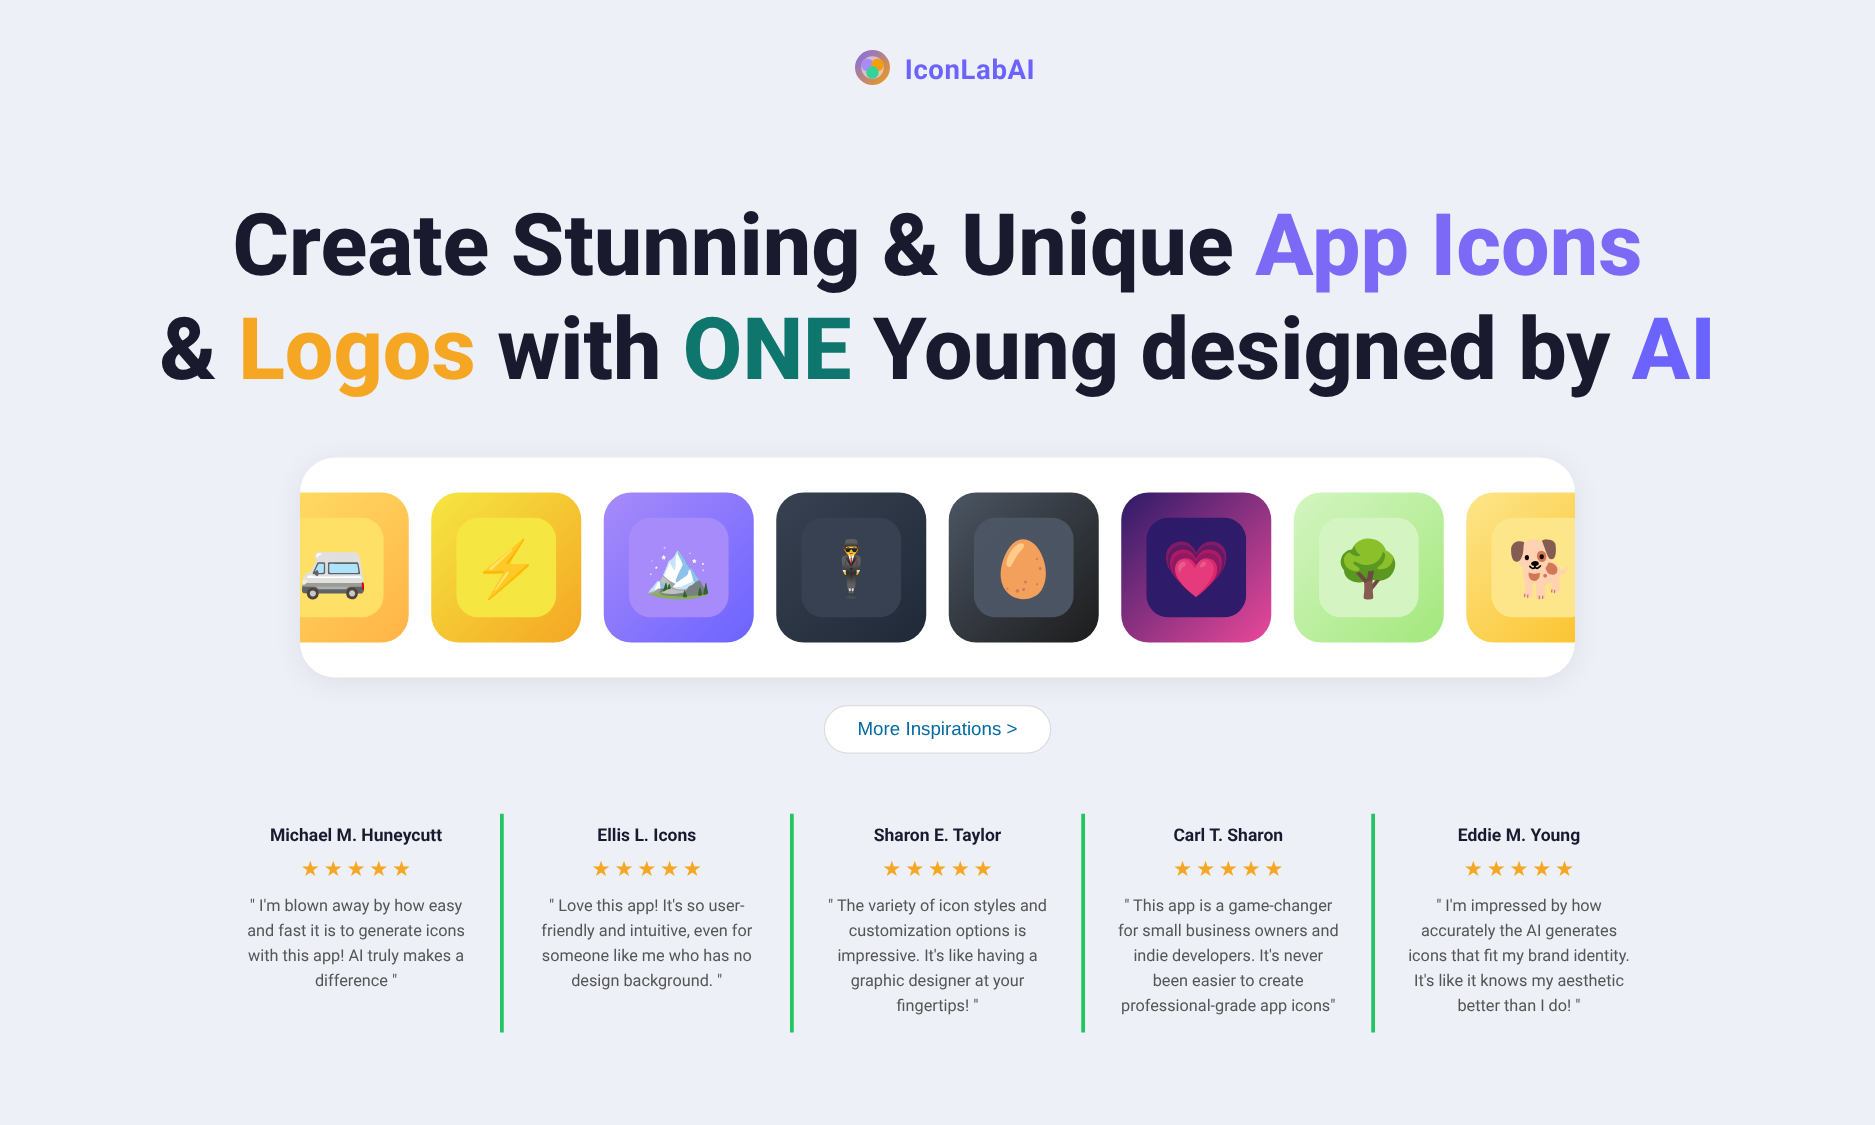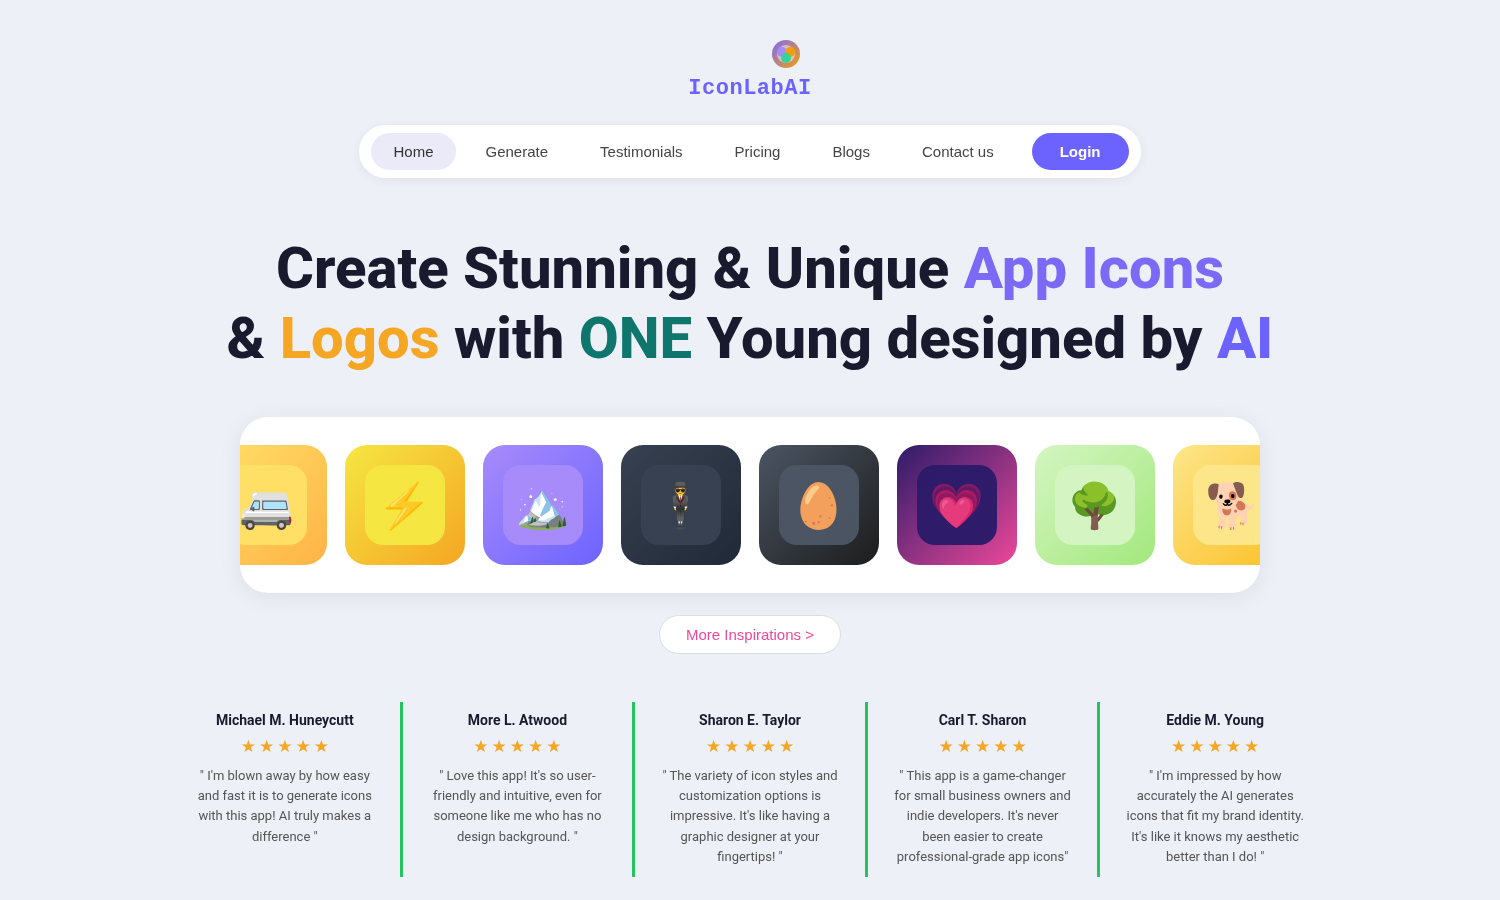--- a/index.html
+++ b/index.html
@@ -13,24 +13,22 @@
 
     
     .header {
       display: flex;
       flex-direction: column;
       align-items: center;
       padding-top: 36px;
     }
     .logo-wrap {
       display: flex;
-      flex-direction: column;
-      align-items: flex-end;
+      align-items: center;
       margin-bottom: 24px;
-      font-family: Liberation Mono, monospace;
     }
     .logo-text {
       font-size: 22px;
       font-weight: 700;
       color: #1a1a2e;
       letter-spacing: 0.5px;
     }
     .logo-text span {
       color: #6c63ff;
     }
@@ -69,21 +67,21 @@
       margin-left: 8px;
     }
 
     
     .hero {
       text-align: center;
       margin-top: 56px;
       padding: 0 40px;
     }
     .hero-title {
-      font-size: 58px;
+      font-size: 69px;
       font-weight: 800;
       color: #1a1a2e;
       line-height: 1.2;
       margin-bottom: 0;
     }
     .hero-title .highlight-purple { color: #7c6af7; }
     .hero-title .highlight-orange { color: #f5a623; }
     .hero-title .highlight-green { color: #0f766e; }
     .hero-title .highlight-blue { color: #6c63ff; }
 
@@ -129,21 +127,21 @@
       display: flex;
       justify-content: center;
       margin-top: 22px;
     }
     .more-btn {
       background: #fff;
       border: 1.5px solid #ddd;
       border-radius: 30px;
       padding: 10px 26px;
       font-size: 15px;
-      color: #ec4899;
+      color: #0369a1;
       cursor: pointer;
       font-weight: 500;
     }
 
     
     .testimonials {
       display: flex;
       gap: 0;
       justify-content: center;
       margin: 48px auto 0;
@@ -196,29 +194,20 @@
           <stop offset="0%" stop-color="#7c6af7"></stop>
           <stop offset="100%" stop-color="#f59e0b"></stop>
         </linearGradient>
       </defs>
     </svg>
     <div class="logo-text">
       <span>IconLab</span><span style="color:#6c63ff">AI</span>
     </div>
   </div>
 
-  <nav class="nav">
-    <button class="nav-item active">Home</button>
-    <button class="nav-item">Generate</button>
-    <button class="nav-item">Testimonials</button>
-    <button class="nav-item">Pricing</button>
-    <button class="nav-item">Blogs</button>
-    <button class="nav-item">Contact us</button>
-    <button class="nav-login">Login</button>
-  </nav>
 </header>
 
 <section class="hero">
   <div class="hero-title">
     <span>Create Stunning &amp; Unique </span><span class="highlight-purple">App Icons</span><br>
     <span>&amp; </span><span class="highlight-orange">Logos</span><span> with </span><span class="highlight-green">ONE</span><span> Young designed by </span><span class="highlight-blue">AI</span>
   </div>
 </section>
 
 <div class="icons-row-wrap">
@@ -342,21 +331,21 @@
       <span class="star">★</span>
       <span class="star">★</span>
       <span class="star">★</span>
       <span class="star">★</span>
       <span class="star">★</span>
     </div>
     <div class="review-text">" I'm blown away by how easy and fast it is to generate icons with this app! AI truly makes a difference "</div>
   </div>
 
   <div class="testimonial-card">
-    <div class="reviewer-name">More L. Atwood</div>
+    <div class="reviewer-name">Ellis L. Icons</div>
     <div class="stars">
       <span class="star">★</span>
       <span class="star">★</span>
       <span class="star">★</span>
       <span class="star">★</span>
       <span class="star">★</span>
     </div>
     <div class="review-text">" Love this app! It's so user-friendly and intuitive, even for someone like me who has no design background. "</div>
   </div>
 

